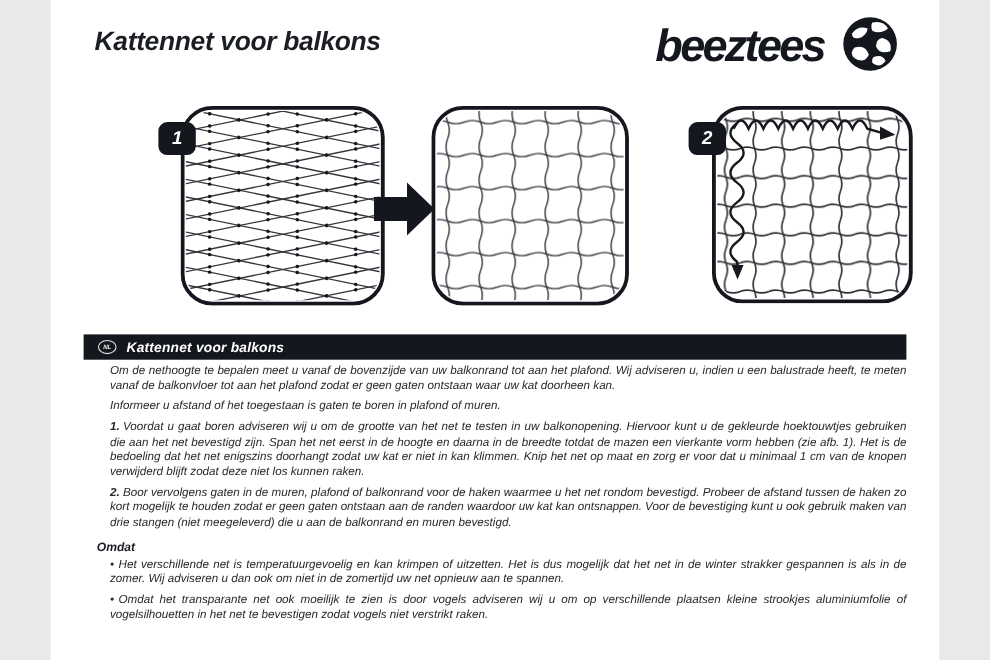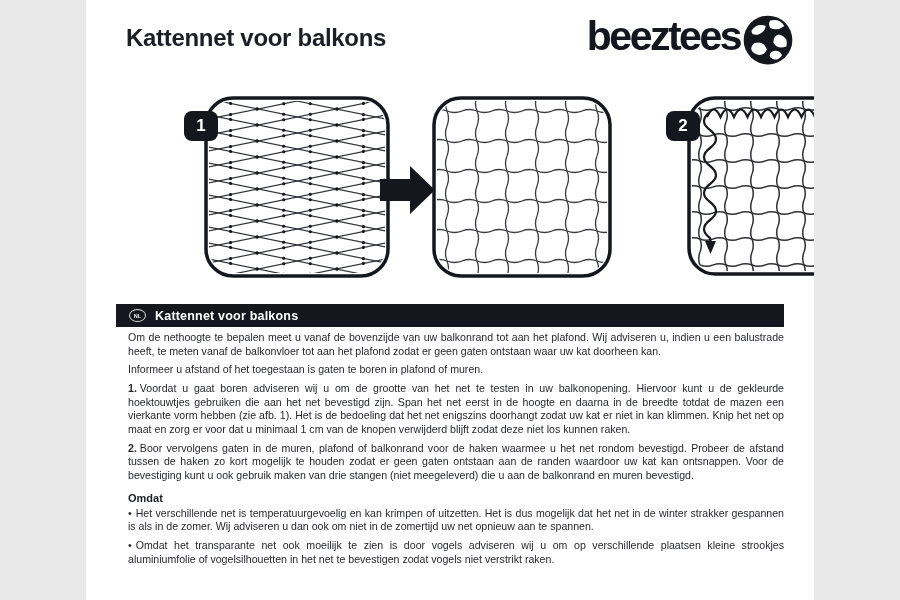--- a/index.html
+++ b/index.html
@@ -1,40 +1,40 @@
 <!DOCTYPE html>
 <html><head>
 <meta charset="utf-8">
 <style>
   html,body{margin:0;padding:0;background:#e9e9e9;}
-  .page{position:relative;width:728px;height:600px;background:#ffffff;overflow:hidden;
-        font-family:"Liberation Sans",sans-serif;color:#24262b;margin:0 auto;}
+  .page{position:relative;width:808px;height:600px;background:#ffffff;overflow:hidden;
+        font-family:"Liberation Sans",sans-serif;color:#24262b;margin:0 auto;font-style:italic;}
   
   .page-title{position:absolute;left:40px;top:24px;margin:0;font-size:24px;font-weight:bold;
               letter-spacing:-0.3px;color:#1b1e24;}
-  .logo{position:absolute;right:20px;top:16px;display:flex;align-items:flex-start;gap:2px;}
+  .logo{position:absolute;right:37px;top:16px;display:flex;align-items:center;gap:16px;}
   .logo-text{font-size:41px;font-weight:bold;letter-spacing:-2.5px;color:#14171e;line-height:1;}
   .logo-icon{display:block;margin-top:-2px;}
   
   .figures{position:absolute;left:0;top:0;width:900px;height:300px;}
   .figbox{position:absolute;}
   .badge{position:absolute;width:32px;height:28px;background:#14171e;color:#fff;
          border-radius:7px;display:flex;align-items:center;justify-content:center;
          font-size:17px;font-weight:bold;box-shadow:0 0 0 1px #14171e;}
   
   .section-bar{position:absolute;left:30px;right:30px;top:304px;height:23px;background:#14171e;
                display:flex;align-items:center;gap:9px;padding-left:13px;box-sizing:border-box;}
   .nl-badge{flex:0 0 auto;width:15px;height:11px;border:1px solid #dfdfdf;border-radius:50%;
             color:#eee;font-size:5.5px;font-weight:bold;display:flex;align-items:center;
             justify-content:center;letter-spacing:0;}
   .bar-title{color:#fff;font-size:12.5px;font-weight:bold;letter-spacing:0.2px;}
   
   .content{position:absolute;left:42px;right:30px;top:331px;font-size:10.6px;line-height:1.29;
            text-align:justify;color:#26282d;}
-  .content p{margin:0 0 5px 0;}
+  .content p{margin:0 0 5px 12px;}
   .content h3{margin:8px 0 2px 0;font-size:11px;color:#1b1e24;}
   .stepnum{margin-right:3px;}
   .bullet{margin-right:4px;}
 </style>
 </head>
 <body>
 
 <div class="page">
 
   <h1 class="page-title">Kattennet voor balkons</h1>

